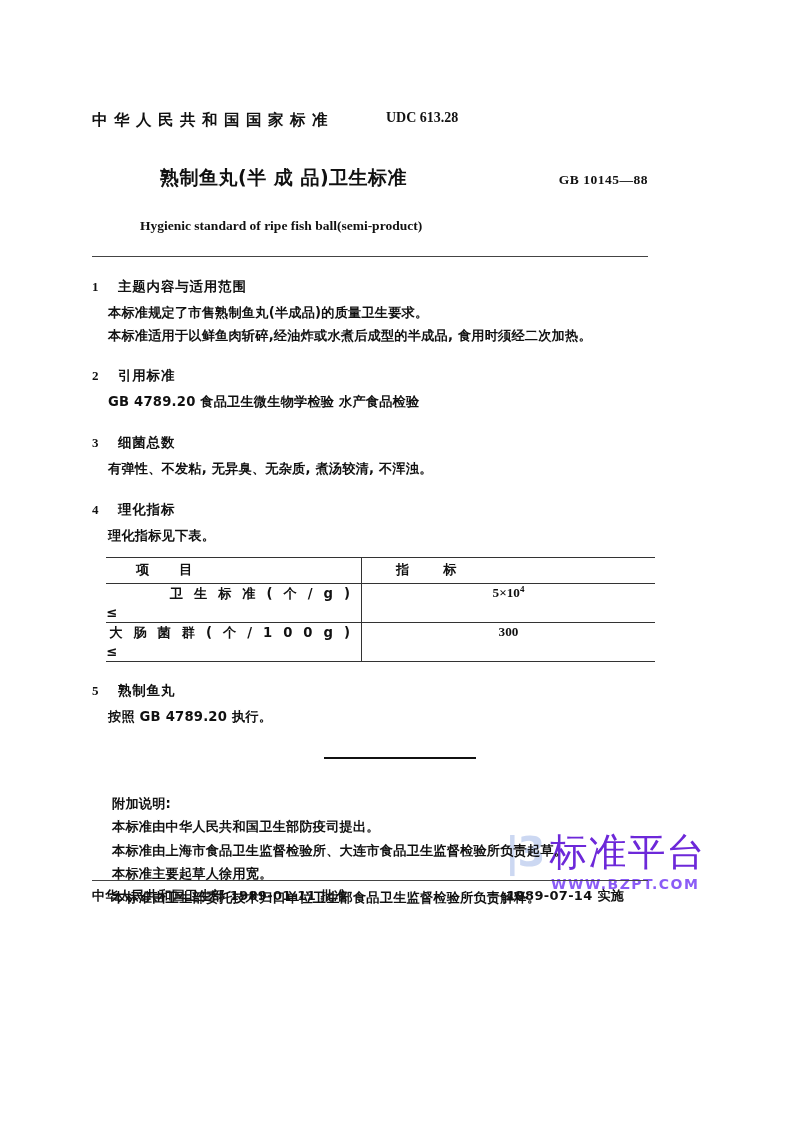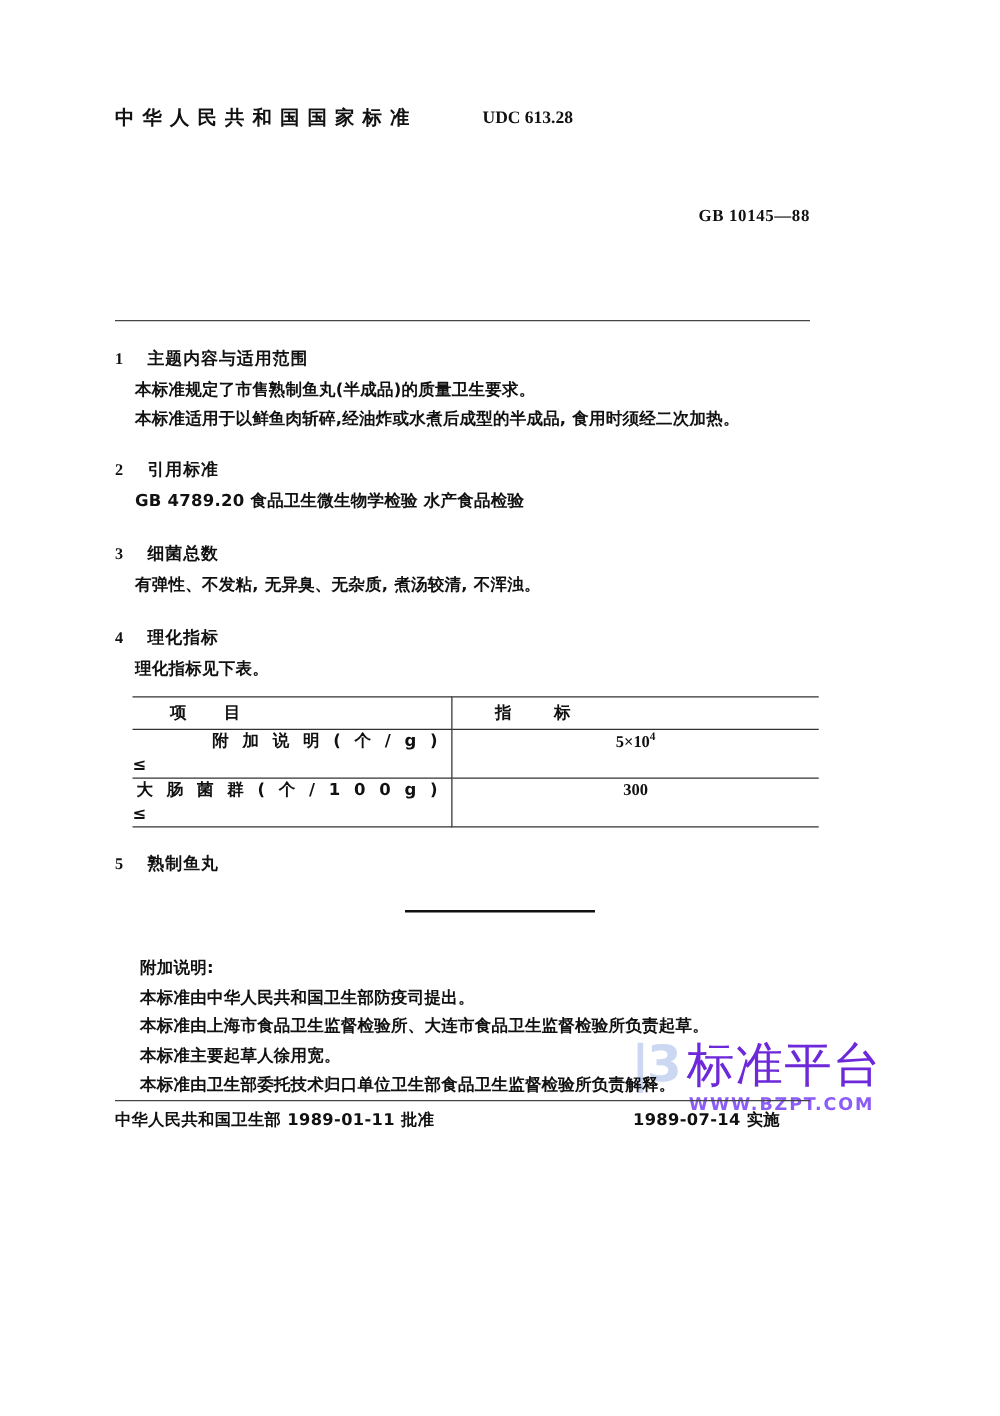--- a/index.html
+++ b/index.html
@@ -60,23 +60,23 @@
     font-size: 14px;
     font-weight: bold;
     color: #8b5cf6;
     letter-spacing: 1.5px;
   }
 
   
   .hdr-line1 {
     position: absolute;
     left: 92px;
-    top: 84px;
+    top: 110px;
     display: flex;
-    align-items: center;
+    align-items: flex-start;
     z-index: 2;
   }
   .nation-title {
     font-size: 15.5px;
     font-weight: bold;
     letter-spacing: 6.5px;
     white-space: nowrap;
   }
   .udc {
     margin-left: 52px;
@@ -292,23 +292,25 @@
     </div>
     <div class="wm-url">WWW.BZPT.COM</div>
   </div>
 
   <div class="hdr-line1">
     <span class="nation-title">中华人民共和国国家标准</span>
     <span class="udc">UDC 613.28</span>
   </div>
 
   <div class="hdr-line2">
+    <span class="doc-title">熟制鱼丸(半 成 品)卫生标准</span>
     <span class="std-no">GB 10145—88</span>
   </div>
 
+  <div class="hdr-en">Hygienic standard of ripe fish ball(semi-product)</div>
 
   <div class="rule-top"></div>
 
   <div class="body">
 
     <div class="section">
       <div class="sec-head">
         <span class="sec-num">1</span>
         <span class="sec-title">主题内容与适用范围</span>
       </div>
@@ -361,21 +363,21 @@
                 <div class="th-inner"><span class="th-item-txt">项目</span></div>
               </th>
               <th class="col-val">
                 <div class="th-inner"><span class="th-val-txt">指标</span></div>
               </th>
             </tr>
           </thead>
           <tbody>
             <tr>
               <td class="col-item td-item">
-                <span class="name">附加说明(个/g)</span>
+                <span class="name">卫生标准(个/g)</span>
                 <span class="le">≤</span>
               </td>
               <td class="col-val td-val">
                 <span>5×10</span><sup>4</sup>
               </td>
             </tr>
             <tr>
               <td class="col-item td-item">
                 <span class="name">大肠菌群(个/100g)</span>
                 <span class="le">≤</span>
@@ -389,20 +391,23 @@
       </div>
     </div>
 
     <div class="gap-md"></div>
 
     <div class="section">
       <div class="sec-head">
         <span class="sec-num">5</span>
         <span class="sec-title">熟制鱼丸</span>
       </div>
+      <div class="sec-body">
+        <div class="para serifnum">按照 GB 4789.20 执行。</div>
+      </div>
     </div>
 
     <div class="rule-short"></div>
 
     <div class="notes">
       <div class="note-line">附加说明:</div>
       <div class="note-line">本标准由中华人民共和国卫生部防疫司提出。</div>
       <div class="note-line">本标准由上海市食品卫生监督检验所、大连市食品卫生监督检验所负责起草。</div>
       <div class="note-line">本标准主要起草人徐用宽。</div>
       <div class="note-line">本标准由卫生部委托技术归口单位卫生部食品卫生监督检验所负责解释。</div>

